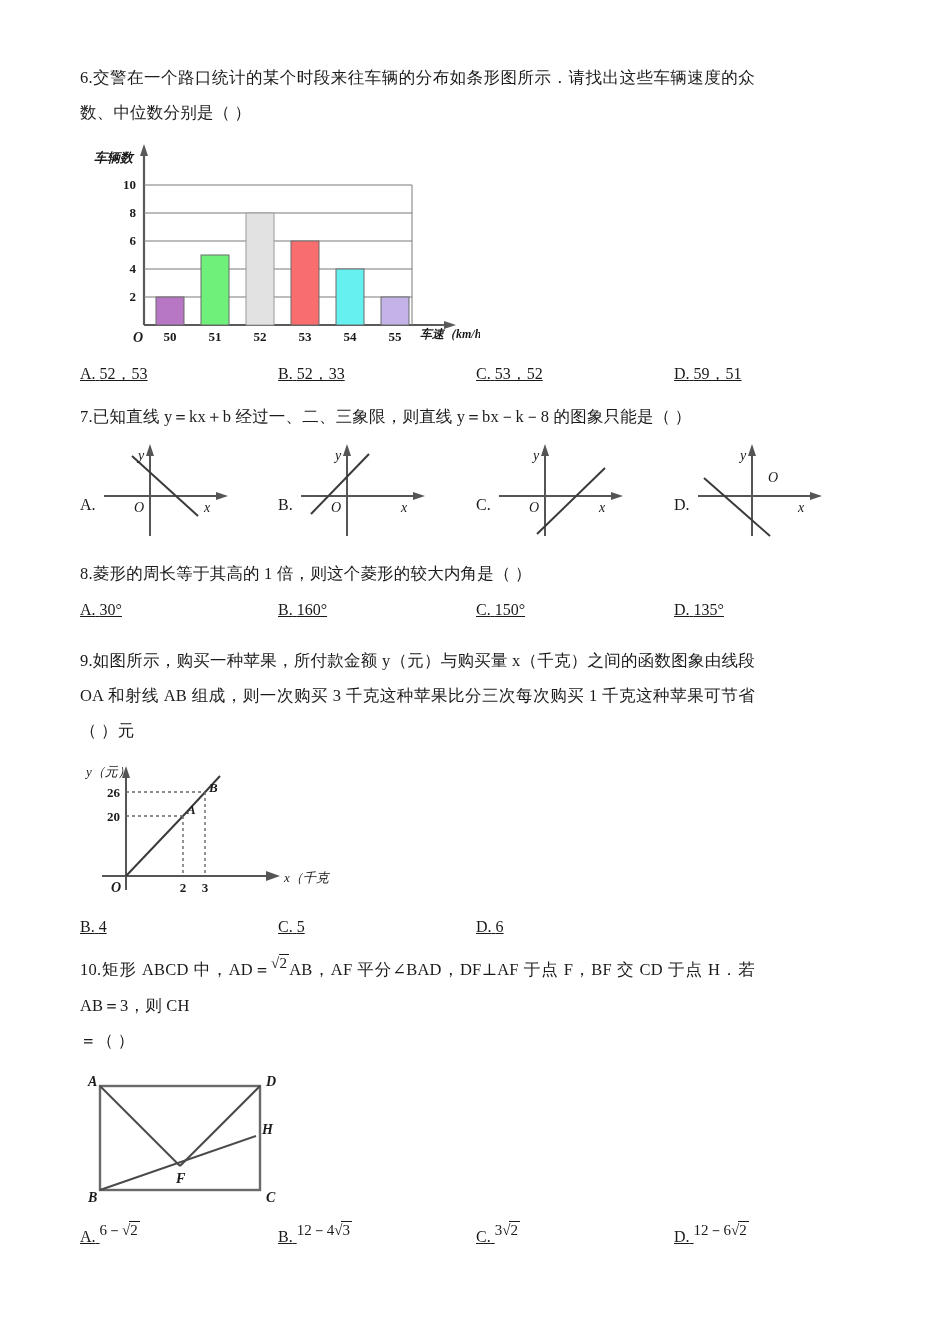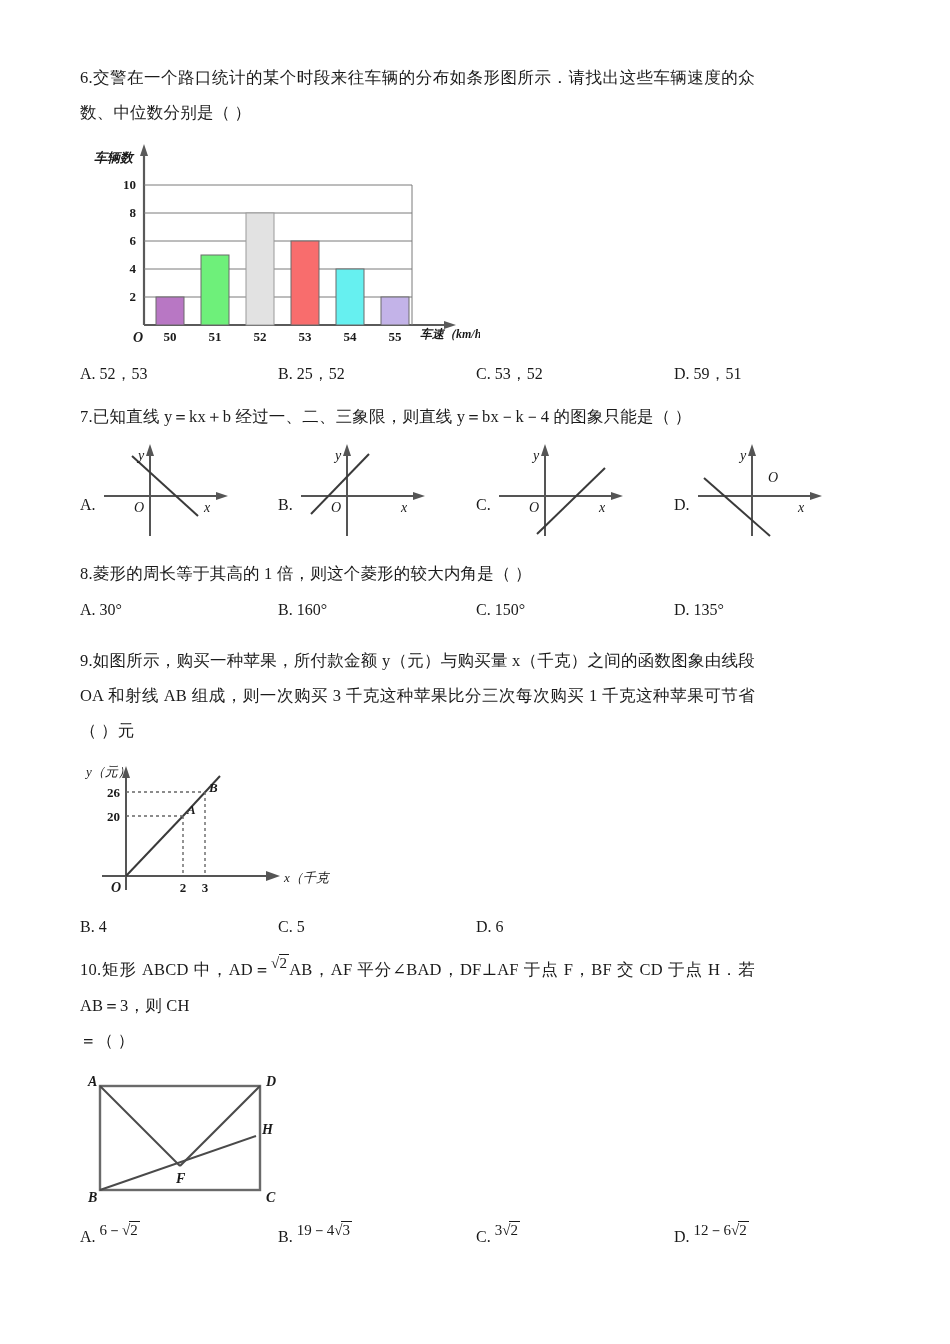--- a/index.html
+++ b/index.html
@@ -31,20 +31,21 @@
   }
   .opts {
     display: flex;
     font-size: 16px;
     line-height: 30px;
     margin-top: 4px;
   }
   .opts .op {
     flex: 0 0 198px;
     white-space: nowrap;
+    text-decoration: underline;
   }
   .label-letter { font-family: "Liberation Serif", serif; }
 
   .spacer-sm { height: 10px; }
   .spacer-md { height: 18px; }
   .radicand {
     border-top: 1px solid #1a1a1a;
     padding: 0 2px 0 1px;
     margin-left: -1px;
   }
@@ -130,29 +131,29 @@
       <text x="58" y="202" text-anchor="middle" font-family="Liberation Serif, serif" font-size="14" font-style="italic" font-weight="bold" fill="#1a1a1a">O</text>
 
       <text x="340" y="198" font-family="Liberation Serif, serif" font-size="12" font-style="italic" font-weight="bold" fill="#1a1a1a">车速（km/h）</text>
     </svg>
   </div>
 
   <div class="spacer-sm"></div>
 
   <div class="opts">
     <div class="op"><span class="label-letter">A.</span>&nbsp;<span>52，53</span></div>
-    <div class="op"><span class="label-letter">B.</span>&nbsp;<span>25，52</span></div>
+    <div class="op"><span class="label-letter">B.</span>&nbsp;<span>52，33</span></div>
     <div class="op"><span class="label-letter">C.</span>&nbsp;<span>53，52</span></div>
     <div class="op"><span class="label-letter">D.</span>&nbsp;<span>59，51</span></div>
   </div>
 
   <div class="spacer-sm"></div>
 
   <div class="qtext">
-    <span>7.</span><span>已知直线 y＝kx＋b 经过一、二、三象限，则直线 y＝bx－k－4 的图象只能是（      ）</span>
+    <span>7.</span><span>已知直线 y＝kx＋b 经过一、二、三象限，则直线 y＝bx－k－8 的图象只能是（      ）</span>
   </div>
 
   <div class="q7row">
 
     <div class="q7cell">
       <span class="let">A.</span>
       <svg width="140" height="100" viewBox="0 0 140 100">
         <line x1="6" y1="58" x2="122" y2="58" stroke="#555" stroke-width="2"></line>
         <polygon points="130,58 118,54 118,62" fill="#555"></polygon>
         <line x1="52" y1="98" x2="52" y2="14" stroke="#555" stroke-width="2"></line>
@@ -298,21 +299,21 @@
     </svg>
   </div>
 
   <div class="spacer-sm"></div>
 
   <div class="opts">
     <div class="op">
       <span class="label-letter">A.</span>&nbsp;<span class="sup-sqrt"><span>6－</span>√<span class="radicand">2</span></span>
     </div>
     <div class="op">
-      <span class="label-letter">B.</span>&nbsp;<span class="sup-sqrt"><span>19－4</span>√<span class="radicand">3</span></span>
+      <span class="label-letter">B.</span>&nbsp;<span class="sup-sqrt"><span>12－4</span>√<span class="radicand">3</span></span>
     </div>
     <div class="op">
       <span class="label-letter">C.</span>&nbsp;<span class="sup-sqrt"><span>3</span>√<span class="radicand">2</span></span>
     </div>
     <div class="op">
       <span class="label-letter">D.</span>&nbsp;<span class="sup-sqrt"><span>12－6</span>√<span class="radicand">2</span></span>
     </div>
   </div>
 
 </div>

